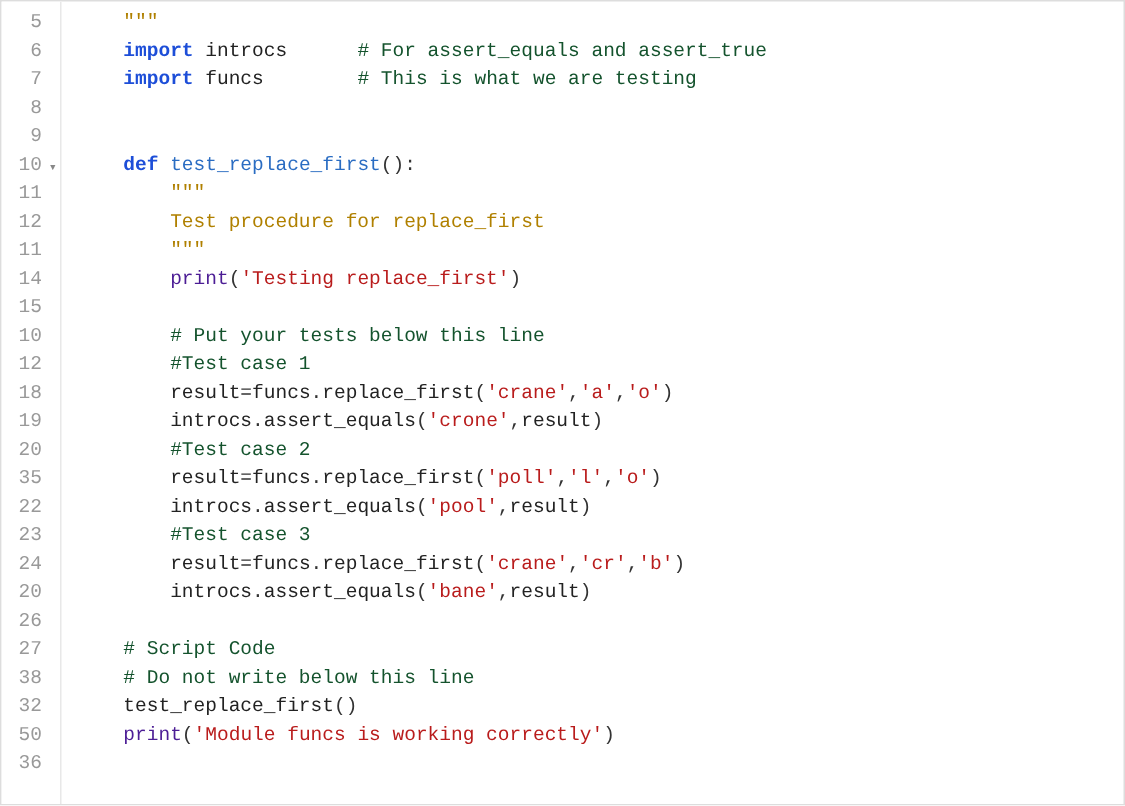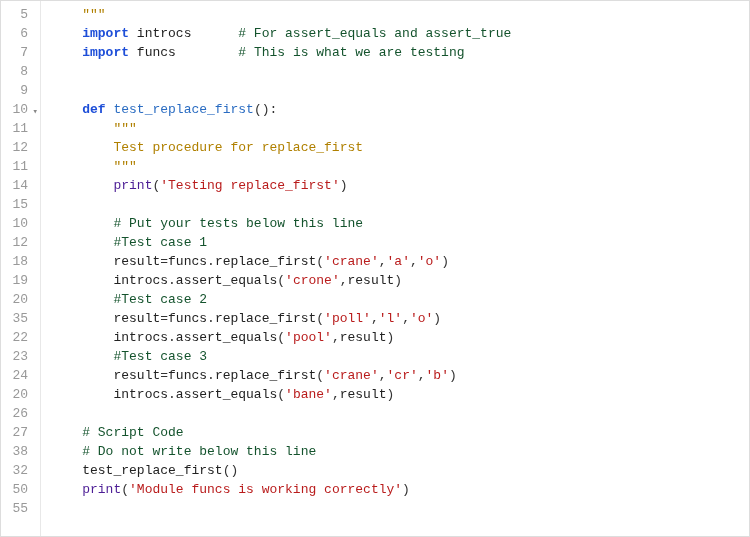--- a/index.html
+++ b/index.html
@@ -86,16 +86,16 @@
       <span class="ln">35</span>
       <span class="ln">22</span>
       <span class="ln">23</span>
       <span class="ln">24</span>
       <span class="ln">20</span>
       <span class="ln">26</span>
       <span class="ln">27</span>
       <span class="ln">38</span>
       <span class="ln">32</span>
       <span class="ln">50</span>
-      <span class="ln">55</span>
+      <span class="ln">36</span>
     </div>
   <div class="code" id="code"><span class="cl"><span>    </span><span class="tok-docstr">"""</span></span><span class="cl"><span>    </span><span class="tok-keyword">import</span><span> </span><span class="tok-ident">introcs</span><span>      </span><span class="tok-comment"># For assert_equals and assert_true</span></span><span class="cl"><span>    </span><span class="tok-keyword">import</span><span> </span><span class="tok-ident">funcs</span><span>        </span><span class="tok-comment"># This is what we are testing</span></span><span class="cl">&nbsp;</span><span class="cl">&nbsp;</span><span class="cl"><span>    </span><span class="tok-keyword">def</span><span> </span><span class="tok-func">test_replace_first</span><span class="tok-punct">():</span></span><span class="cl"><span>        </span><span class="tok-docstr">"""</span></span><span class="cl"><span>        </span><span class="tok-docstr">Test procedure for replace_first</span></span><span class="cl"><span>        </span><span class="tok-docstr">"""</span></span><span class="cl"><span>        </span><span class="tok-builtin">print</span><span class="tok-punct">(</span><span class="tok-str">'Testing replace_first'</span><span class="tok-punct">)</span></span><span class="cl">&nbsp;</span><span class="cl"><span>        </span><span class="tok-comment"># Put your tests below this line</span></span><span class="cl"><span>        </span><span class="tok-comment">#Test case 1</span></span><span class="cl"><span>        </span><span class="tok-ident">result</span><span class="tok-punct">=</span><span class="tok-ident">funcs</span><span class="tok-punct">.</span><span class="tok-ident">replace_first</span><span class="tok-punct">(</span><span class="tok-str">'crane'</span><span class="tok-punct">,</span><span class="tok-str">'a'</span><span class="tok-punct">,</span><span class="tok-str">'o'</span><span class="tok-punct">)</span></span><span class="cl"><span>        </span><span class="tok-ident">introcs</span><span class="tok-punct">.</span><span class="tok-ident">assert_equals</span><span class="tok-punct">(</span><span class="tok-str">'crone'</span><span class="tok-punct">,</span><span class="tok-ident">result</span><span class="tok-punct">)</span></span><span class="cl"><span>        </span><span class="tok-comment">#Test case 2</span></span><span class="cl"><span>        </span><span class="tok-ident">result</span><span class="tok-punct">=</span><span class="tok-ident">funcs</span><span class="tok-punct">.</span><span class="tok-ident">replace_first</span><span class="tok-punct">(</span><span class="tok-str">'poll'</span><span class="tok-punct">,</span><span class="tok-str">'l'</span><span class="tok-punct">,</span><span class="tok-str">'o'</span><span class="tok-punct">)</span></span><span class="cl"><span>        </span><span class="tok-ident">introcs</span><span class="tok-punct">.</span><span class="tok-ident">assert_equals</span><span class="tok-punct">(</span><span class="tok-str">'pool'</span><span class="tok-punct">,</span><span class="tok-ident">result</span><span class="tok-punct">)</span></span><span class="cl"><span>        </span><span class="tok-comment">#Test case 3</span></span><span class="cl"><span>        </span><span class="tok-ident">result</span><span class="tok-punct">=</span><span class="tok-ident">funcs</span><span class="tok-punct">.</span><span class="tok-ident">replace_first</span><span class="tok-punct">(</span><span class="tok-str">'crane'</span><span class="tok-punct">,</span><span class="tok-str">'cr'</span><span class="tok-punct">,</span><span class="tok-str">'b'</span><span class="tok-punct">)</span></span><span class="cl"><span>        </span><span class="tok-ident">introcs</span><span class="tok-punct">.</span><span class="tok-ident">assert_equals</span><span class="tok-punct">(</span><span class="tok-str">'bane'</span><span class="tok-punct">,</span><span class="tok-ident">result</span><span class="tok-punct">)</span></span><span class="cl">&nbsp;</span><span class="cl"><span>    </span><span class="tok-comment"># Script Code</span></span><span class="cl"><span>    </span><span class="tok-comment"># Do not write below this line</span></span><span class="cl"><span>    </span><span class="tok-ident">test_replace_first</span><span class="tok-punct">()</span></span><span class="cl"><span>    </span><span class="tok-builtin">print</span><span class="tok-punct">(</span><span class="tok-str">'Module funcs is working correctly'</span><span class="tok-punct">)</span></span><span class="cl">&nbsp;</span></div>
 </div>
 
 </body></html>

